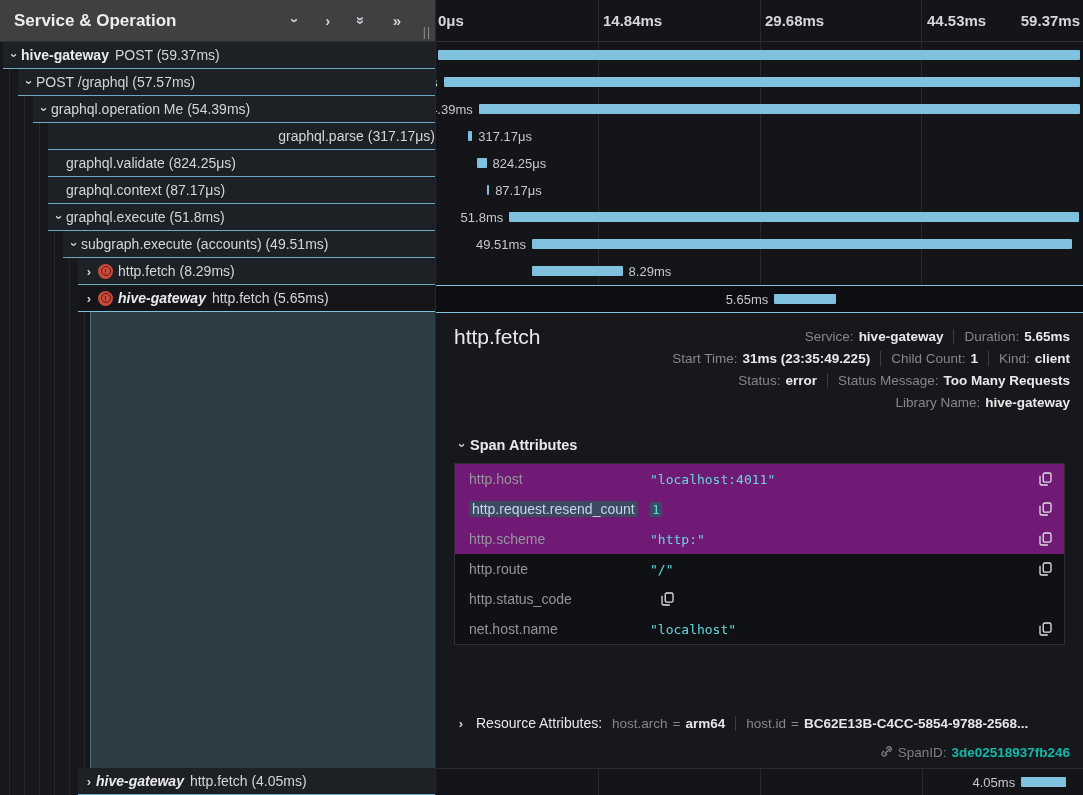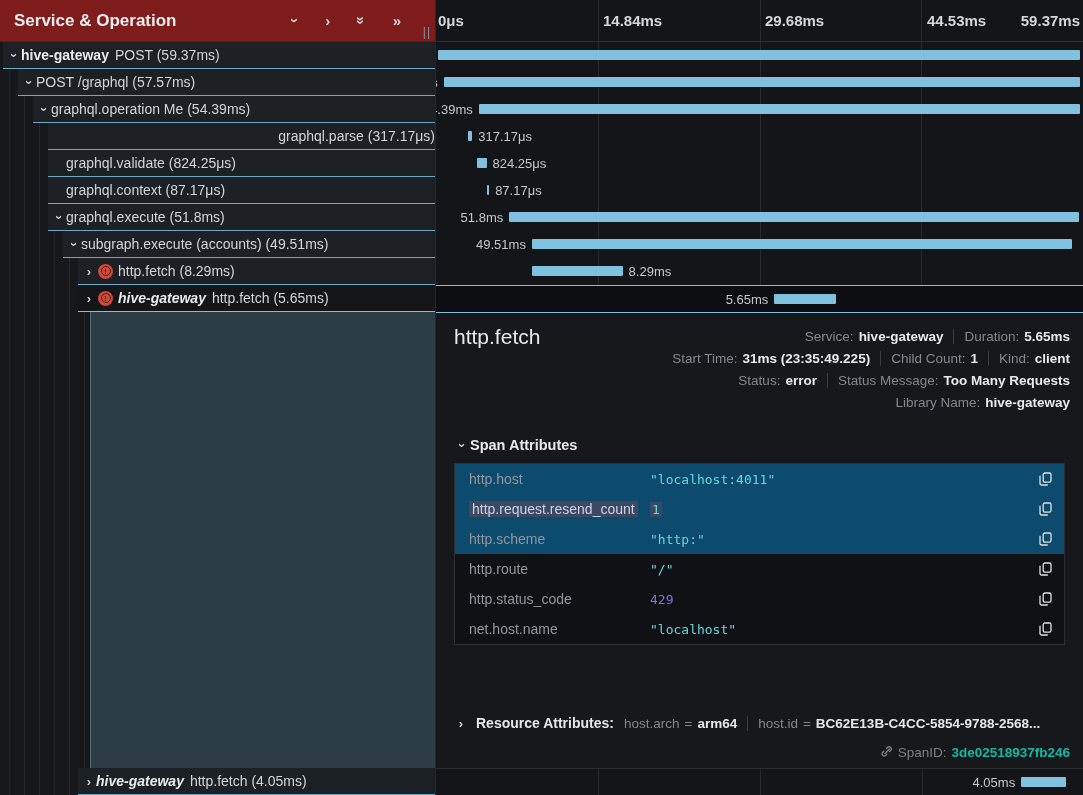--- a/index.html
+++ b/index.html
@@ -4,21 +4,21 @@
 <style>
   html,body{margin:0;padding:0;background:#101114;}
   #stage{
     position:relative;width:1083px;height:795px;overflow:hidden;
     background:#17181c;color:#d6d7da;
     font-family:"Liberation Sans",sans-serif;
     -webkit-font-smoothing:antialiased;
   }
   
   .left-col{position:absolute;left:0;top:0;width:435px;height:795px;background:#17181c;}
-  .left-header{position:absolute;left:0;top:0;width:435px;height:42px;background:#7f1d1d;
+  .left-header{position:absolute;left:0;top:0;width:435px;height:42px;background:#404040;
     border-bottom:1px solid #2e2f33;box-sizing:border-box;display:flex;align-items:center;z-index:5;}
   .left-header .title{font-size:17px;font-weight:bold;color:#ecedef;margin-left:14px;flex:0 0 auto;}
   .hdr-icons{display:flex;gap:27px;margin-left:auto;margin-right:34px;align-items:center;}
   .hdr-icon{color:#ccd2dc;font-size:15px;font-weight:bold;display:inline-block;cursor:pointer;line-height:1;}
   .rot90{transform:rotate(90deg);}
   .resize-handle{position:absolute;right:4px;bottom:2px;color:#8b9097;font-size:12px;letter-spacing:1px;cursor:col-resize;}
   .guide{position:absolute;top:42px;bottom:0;width:1px;background:#26272b;z-index:0;}
   .tree-row{position:absolute;left:0;width:435px;height:27px;z-index:1;}
   .row-box{position:absolute;top:0;bottom:0;right:0;background:#1d2126;
     border-bottom:1px solid #6ea9c6;box-sizing:border-box;display:flex;align-items:center;
@@ -53,33 +53,33 @@
   .meta{position:absolute;right:14px;top:12px;text-align:right;}
   .meta-line{display:flex;justify-content:flex-end;align-items:center;height:22px;font-size:13.5px;white-space:nowrap;}
   .meta-label{color:#85878c;margin-right:5px;}
   .meta-value{color:#e9eaec;font-weight:bold;}
   .meta-sep{display:inline-block;width:1px;height:15px;background:#3b3d42;margin:0 10px;}
   .attr-section-hdr{position:absolute;left:18px;top:124px;display:flex;align-items:center;cursor:pointer;}
   .attr-section-hdr .chv{width:16px;flex:0 0 16px;}
   .attr-section-hdr .txt{font-size:14.5px;font-weight:bold;color:#e8e9eb;}
   .attr-table{position:absolute;left:18px;top:150px;width:611px;border:1px solid #2e3035;box-sizing:border-box;}
   .attr-row{display:flex;align-items:center;height:30px;padding-left:14px;box-sizing:border-box;}
-  .attr-row.odd{background:#0c4a6e;}
+  .attr-row.odd{background:#701a75;}
   .attr-row.even{background:#101115;}
   .attr-key{flex:0 0 181px;font-size:14px;color:#94969b;overflow:hidden;white-space:nowrap;}
   .attr-key .hl{background:#3c4961;color:#c7d3e8;padding:2px 3px;border-radius:1px;}
   .attr-value{flex:1;font-family:"DejaVu Sans Mono",monospace;font-size:13px;white-space:nowrap;overflow:hidden;}
   .attr-value.string{color:#67d6db;}
   .attr-value.number{color:#7577e8;}
   .attr-value .hl{background:#384a66;padding:2px 2px;border-radius:1px;}
   .copy-btn{flex:0 0 24px;display:flex;justify-content:flex-end;margin-right:12px;cursor:pointer;}
   .resource-line{position:absolute;left:18px;top:402px;display:flex;align-items:center;white-space:nowrap;
     font-size:13.5px;overflow:hidden;width:612px;cursor:pointer;}
   .resource-line .chv{width:14px;flex:0 0 14px;}
-  .res-hdr{font-weight:bold;color:#e6e7e9;font-size:14px;margin-right:10px;padding-left:8px;}
+  .res-hdr{font-weight:normal;color:#e6e7e9;font-size:14px;margin-right:10px;padding-left:8px;}
   .res-key{color:#85878c;}
   .res-eq{color:#85878c;margin:0 5px;}
   .res-val{color:#e6e7e9;font-weight:bold;}
   .spanid-line{position:absolute;right:14px;top:432px;display:flex;align-items:flex-start;font-size:13.5px;white-space:nowrap;}
   .spanid-label{color:#7d7f84;margin:0 5px;}
   .spanid-value{color:#14b8a6;font-weight:bold;}
   
   .bottom-left{position:absolute;left:0;top:768px;width:435px;height:27px;z-index:3;}
   .bottom-right{position:absolute;left:0;top:768px;width:648px;height:27px;z-index:1;
     border-top:1px solid #2b2c30;box-sizing:border-box;overflow:hidden;}
@@ -347,21 +347,20 @@
             <div class="attr-value string">"/"</div>
             <div class="copy-btn">
               <svg width="13" height="14" viewBox="0 0 13 14" fill="none" stroke="#dfe1e4" stroke-width="1.3" stroke-linejoin="round">
                 <rect x="4.2" y="1" width="7.8" height="9.2" rx="1.6"></rect>
                 <path d="M8.8 13 H2.6 A1.6 1.6 0 0 1 1 11.4 V3.8"></path>
               </svg>
             </div>
           </div>
           <div class="attr-row even">
             <div class="attr-key">http.status_code</div>
-            <div class="attr-value number">429</div>
             <div class="copy-btn">
               <svg width="13" height="14" viewBox="0 0 13 14" fill="none" stroke="#dfe1e4" stroke-width="1.3" stroke-linejoin="round">
                 <rect x="4.2" y="1" width="7.8" height="9.2" rx="1.6"></rect>
                 <path d="M8.8 13 H2.6 A1.6 1.6 0 0 1 1 11.4 V3.8"></path>
               </svg>
             </div>
           </div>
           <div class="attr-row even">
             <div class="attr-key">net.host.name</div>
             <div class="attr-value string">"localhost"</div>

